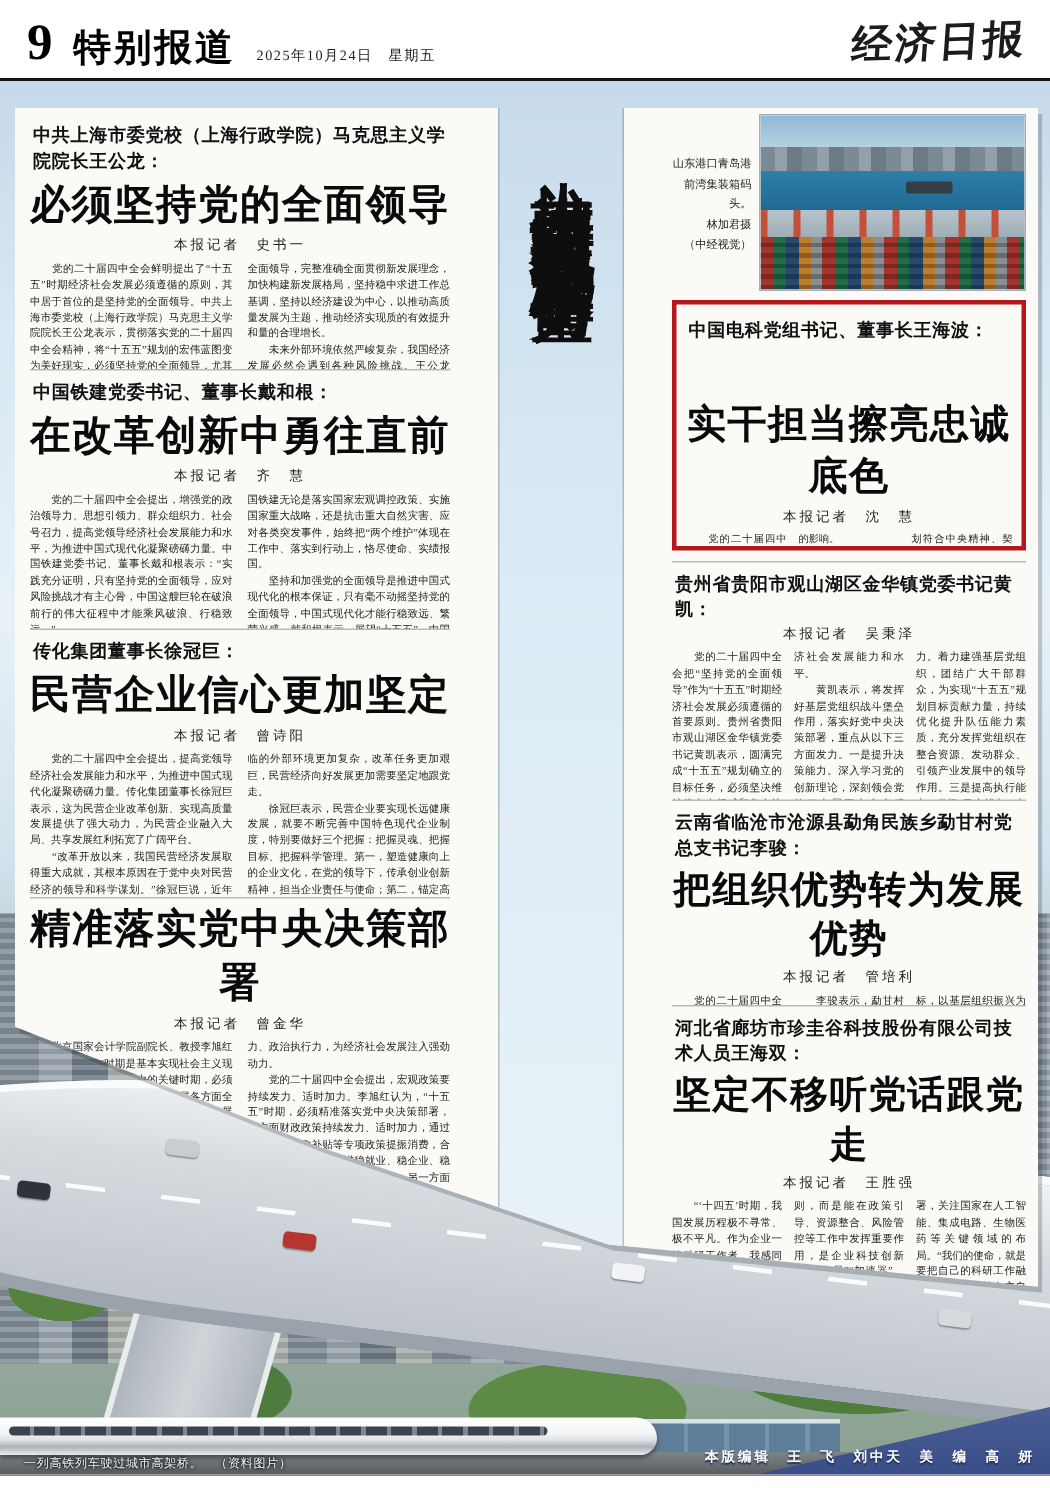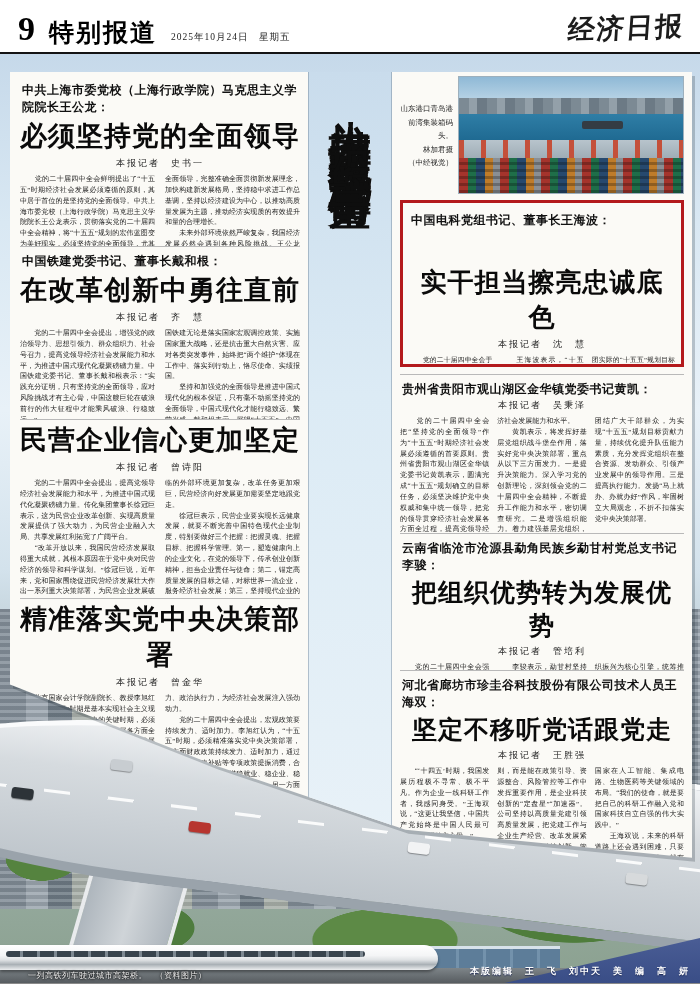--- a/index.html
+++ b/index.html
@@ -48,34 +48,34 @@
     background:linear-gradient(90deg,#aeb6bd,#cfd4d8 50%,#aeb6bd);border-left:4px solid #e9ebed;border-right:4px solid #e9ebed;}
   .railing{position:absolute;left:0;top:892px;width:560px;height:26px;
     background:repeating-linear-gradient(90deg,#5d7d99 0 24px,#7392ac 24px 27px);border-top:3px solid #d7e2ea;}
   .train{position:absolute;left:0;bottom:22px;width:438px;height:25px;border-radius:0 20px 16px 0;
     background:linear-gradient(180deg,#ffffff 0%,#f4f5f6 42%,#dfe2e4 60%,#aab1b6 78%,#eceeef 100%);
     box-shadow:0 2px 3px rgba(0,0,0,.4);}
   .train-windows{position:absolute;left:6px;top:6px;height:6px;width:82%;
     background:repeating-linear-gradient(90deg,#39444d 0 14px,#7d8891 14px 17px);border-radius:3px;}
   .track{position:absolute;left:0;right:0;bottom:8px;height:16px;
     background:linear-gradient(180deg,#7e8589 0%,#54595d 100%);}
-  .photo-caption{position:absolute;left:28px;bottom:11px;font-size:8px;color:#f4f4f4;
+  .photo-caption{position:absolute;left:16px;bottom:11px;font-size:8px;color:#f4f4f4;
     letter-spacing:.5px;text-shadow:0 0 3px #000,0 0 2px #000;font-family:Liberation Serif, serif;}
   .credits-tri{position:absolute;right:0;bottom:8px;width:200px;height:46px;
     background:linear-gradient(180deg,#4a5d95,#394d86);clip-path:polygon(100% 0,100% 100%,0 100%);}
   .credits-text{position:absolute;right:10px;bottom:14px;color:#fff;font-size:9px;font-weight:bold;
     letter-spacing:2px;text-shadow:0 1px 1px #1e2a55;}
   .bottom-margin{position:absolute;left:0;right:0;bottom:0;height:8px;background:#fff;border-top:1px solid #8a8a8a;}
 
   
   .paper-shadow{position:absolute;left:13px;top:76px;width:682px;height:806px;background:rgba(20,30,40,.22);
     clip-path:polygon(0 0,100% 0,100% 97.5%,58% 94%,30% 86%,0 76%);}
   .paper{position:absolute;left:10px;top:72px;width:682px;height:806px;background:#fbfaf6;
     clip-path:polygon(0 0,100% 0,100% 97.5%,58% 94%,30% 86%,0 76%);
-    display:flex;box-sizing:border-box;}
+    display:flex;box-sizing:border-box;gap:24px;}
   .col-left{width:298px;box-sizing:border-box;padding:4px 8px 0 10px;}
   .col-center{width:84px;box-sizing:border-box;position:relative;
     background:linear-gradient(180deg,#c9dcec 0%,#dcebf5 40%,#e9f2f8 100%);
     border-left:1px solid rgba(110,130,150,.45);border-right:1px solid rgba(110,130,150,.45);
     display:flex;justify-content:center;}
   .vert-headline{writing-mode:vertical-rl;text-orientation:upright;font-size:43px;font-weight:900;
     color:#0e0e0e;letter-spacing:5px;margin-top:14px;text-shadow:0 0 1px rgba(255,255,255,.6);}
   .col-right{flex:1;box-sizing:border-box;padding:4px 8px 0 8px;}
 
   .art{overflow:hidden;}
@@ -166,20 +166,21 @@
       </article>
       <article class="art h172">
         <div class="kicker">中国铁建党委书记、董事长戴和根：</div>
         <h2 class="headline">在改革创新中勇往直前</h2>
         <div class="byline">本报记者　齐　慧</div>
         <div class="body cols2">　　党的二十届四中全会提出，增强党的政治领导力、思想引领力、群众组织力、社会号召力，提高党领导经济社会发展能力和水平，为推进中国式现代化凝聚磅礴力量。中国铁建党委书记、董事长戴和根表示：“实践充分证明，只有坚持党的全面领导，应对风险挑战才有主心骨，中国这艘巨轮在破浪前行的伟大征程中才能乘风破浪、行稳致远。”
 　　戴和根表示，正是由于始终坚持党的全面领导，坚守初心使命，中国铁建才能在市场浪潮中搏击风浪、发展壮大，在改革创新中克难制胜、勇往直前。“十四五”期间，中国铁建无论是落实国家宏观调控政策、实施国家重大战略，还是抗击重大自然灾害、应对各类突发事件，始终把“两个维护”体现在工作中、落实到行动上，恪尽使命、实绩报国。
 　　坚持和加强党的全面领导是推进中国式现代化的根本保证，只有毫不动摇坚持党的全面领导，中国式现代化才能行稳致远、繁荣兴盛。戴和根表示，展望“十五五”，中国铁建将肩负国民经济“顶梁柱”和“压舱石”的使命，始终坚决坚持党的全面领导，不断深化完善中国特色现代国有企业制度，确保中国铁建始终在党的指引下，踔厉前行。</div>
       </article>
       <article class="art h178">
+        <div class="kicker">传化集团董事长徐冠巨：</div>
         <h2 class="headline">民营企业信心更加坚定</h2>
         <div class="byline">本报记者　曾诗阳</div>
         <div class="body cols2">　　党的二十届四中全会提出，提高党领导经济社会发展能力和水平，为推进中国式现代化凝聚磅礴力量。传化集团董事长徐冠巨表示，这为民营企业改革创新、实现高质量发展提供了强大动力，为民营企业融入大局、共享发展红利拓宽了广阔平台。
 　　“改革开放以来，我国民营经济发展取得重大成就，其根本原因在于党中央对民营经济的领导和科学谋划。”徐冠巨说，近年来，党和国家围绕促进民营经济发展壮大作出一系列重大决策部署，为民营企业发展破除藩篱，让民营企业家更坚定信心。
 　　如今，民营经济已经成为科技创新和产业升级的重要力量，也要看到，民营企业面临的外部环境更加复杂，改革任务更加艰巨，民营经济向好发展更加需要坚定地跟党走。
 　　徐冠巨表示，民营企业要实现长远健康发展，就要不断完善中国特色现代企业制度，特别要做好三个把握：把握灵魂、把握目标、把握科学管理。第一，塑造健康向上的企业文化，在党的领导下，传承创业创新精神，担当企业责任与使命；第二，锚定高质量发展的目标之锚，对标世界一流企业，服务经济社会发展；第三，坚持现代企业的管理之道，提升科学管理效能和抗风险能力，打造更富活力、更具韧性、更有竞争力的现代企业。</div>
       </article>
       <article class="art h246">
         <h2 class="headline">精准落实党中央决策部署</h2>
         <div class="byline">本报记者　曾金华</div>

